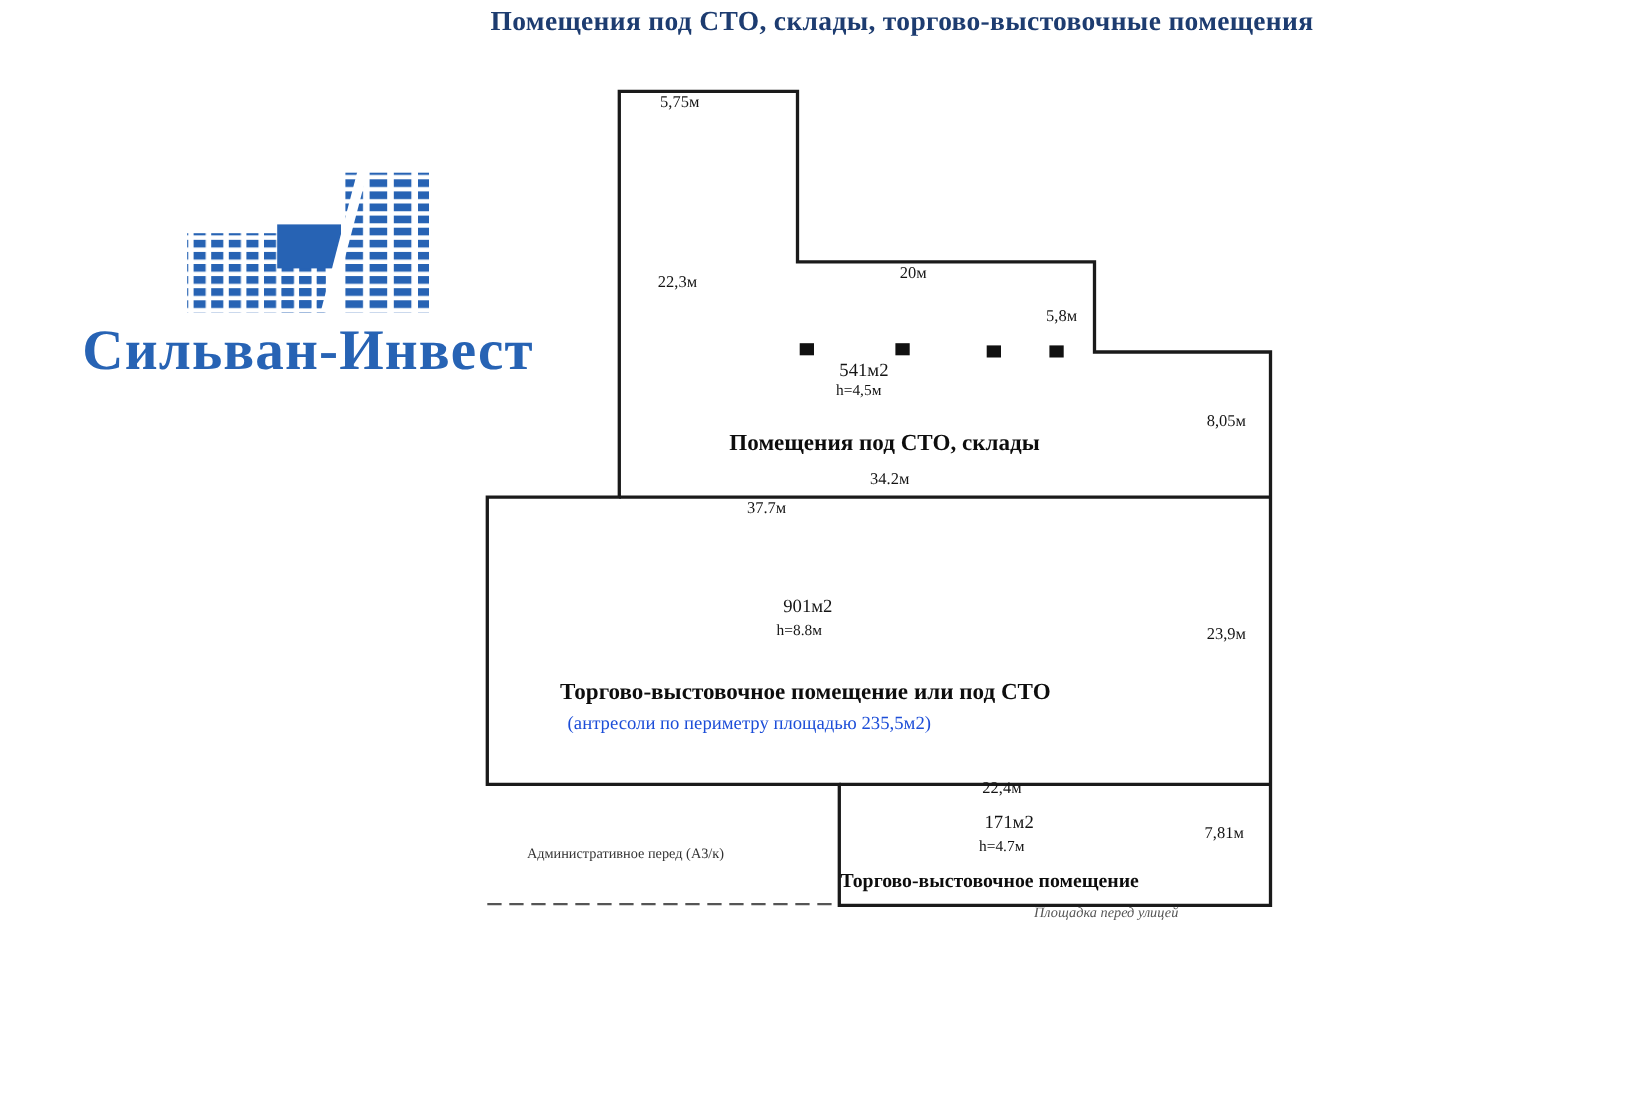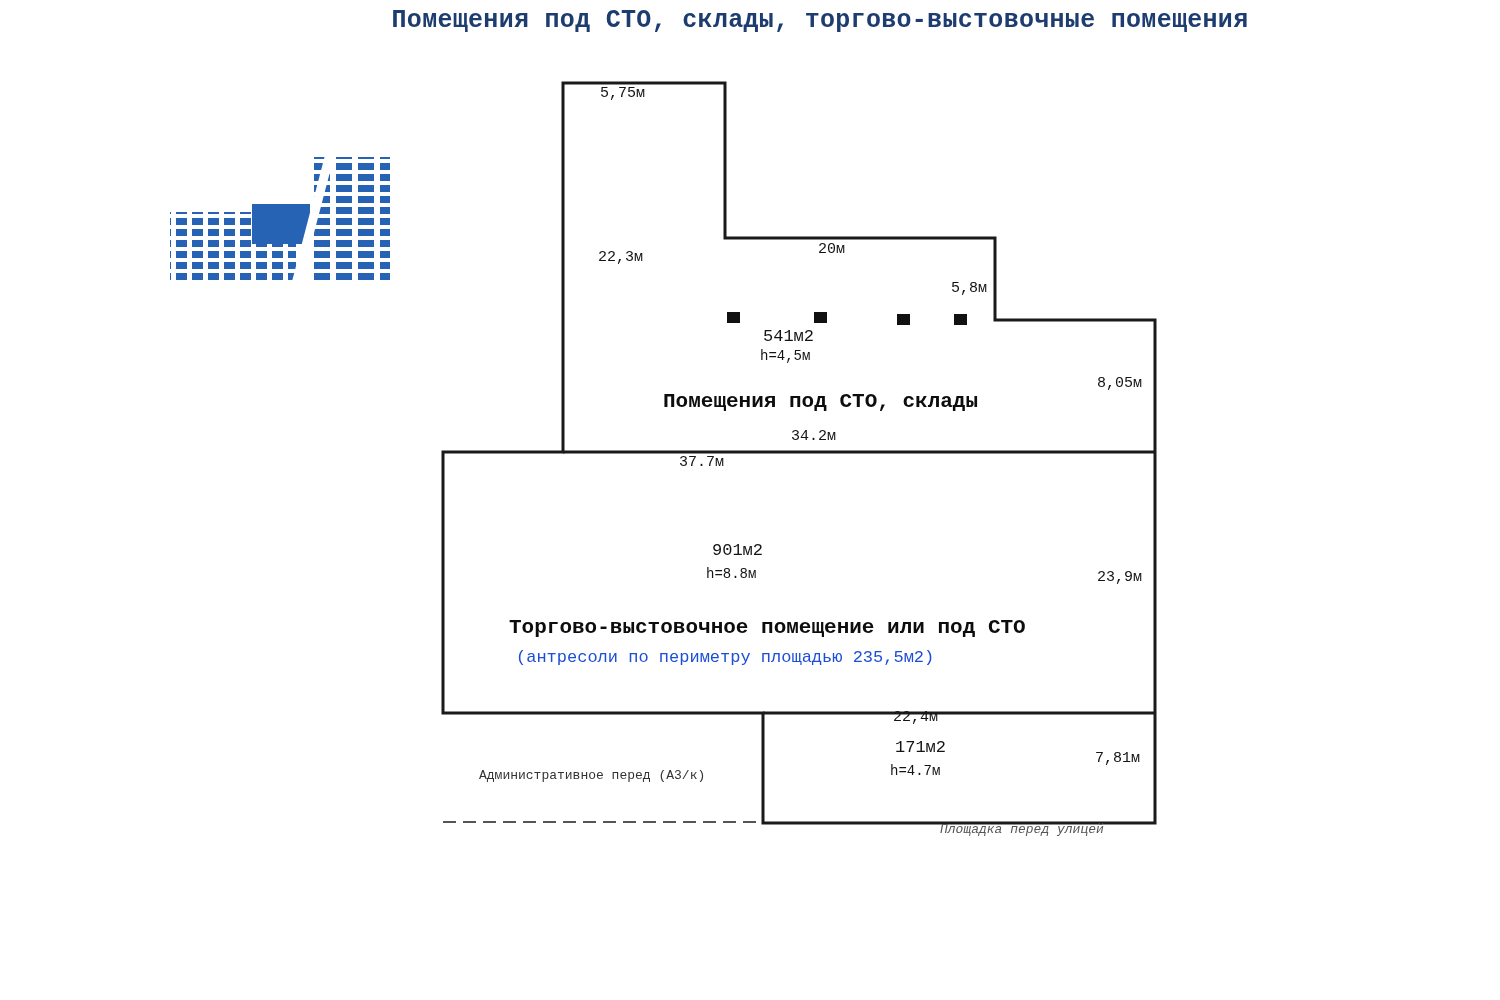--- a/index.html
+++ b/index.html
@@ -1,18 +1,18 @@
 <!DOCTYPE html>
 <html><head>
 <meta charset="utf-8">
 <style>
   html,body { margin:0; padding:0; background:#ffffff; }
   .stage {
     position:relative; width:1500px; height:1000px; background:#ffffff;
-    font-family:Liberation Mono, monospace; overflow:hidden;
+    font-family:Liberation Serif, serif; overflow:hidden;
   }
   .page-title {
     position:absolute; left:340px; top:6px; width:960px; text-align:center;
     font-size:25px; font-weight:bold; color:#1d3c70; letter-spacing:0.3px;
     white-space:nowrap;
   }
   .logo {
     position:absolute; left:22px; top:152px; width:516px; text-align:center;
     color:#2763b4;
   }
@@ -48,20 +48,21 @@
         <pattern id="pGrid2" width="22" height="11" patternUnits="userSpaceOnUse">
           <rect width="16" height="7" fill="#2763b4"></rect>
         </pattern>
       </defs>
       <rect x="10" y="60" width="126" height="72" fill="url(#pGrid)"></rect>
       <rect x="92" y="52" width="58" height="40" fill="#2763b4"></rect>
       <rect x="92" y="96" width="44" height="36" fill="url(#pGrid)"></rect>
       <rect x="152" y="5" width="78" height="127" fill="url(#pGrid2)"></rect>
       <line x1="136" y1="132" x2="170" y2="2" stroke="#ffffff" stroke-width="9"></line>
     </svg>
+    <div class="logo-name">Сильван-Инвест</div>
   </div>
 
   <svg class="plan-svg" viewBox="0 0 1500 1000">
 
     <path d="M563 83 L725 83 L725 238 L995 238 L995 320 L1155 320 L1155 823 L763 823 L763 713 L443 713 L443 452 L563 452 Z" fill="none" stroke="#1a1a1a" stroke-width="3"></path>
 
     <line x1="563" y1="452" x2="1155" y2="452" stroke="#1a1a1a" stroke-width="3"></line>
     <line x1="763" y1="713" x2="1155" y2="713" stroke="#1a1a1a" stroke-width="3"></line>
 
     <rect x="727" y="312" width="13" height="11" fill="#111111"></rect>
@@ -87,17 +88,18 @@
   <div class="lbl hgt" style="left:760px; top:348px;">h=4,5м</div>
   <div class="lbl secname name-top">Помещения под СТО, склады</div>
 
   <div class="lbl area" style="left:712px; top:541px;">901м2</div>
   <div class="lbl hgt" style="left:706px; top:566px;">h=8.8м</div>
   <div class="lbl secname name-middle">Торгово-выстовочное помещение или под СТО</div>
   <div class="lbl note-middle">(антресоли по периметру площадью 235,5м2)</div>
 
   <div class="lbl area" style="left:895px; top:738px;">171м2</div>
   <div class="lbl hgt" style="left:890px; top:763px;">h=4.7м</div>
+  <div class="lbl secname name-bottom">Торгово-выстовочное помещение</div>
 
   <div class="lbl admin-lbl">Административное перед (А3/к)</div>
   <div class="lbl street-lbl">Площадка перед улицей</div>
 
 </div>
 
 </body></html>

